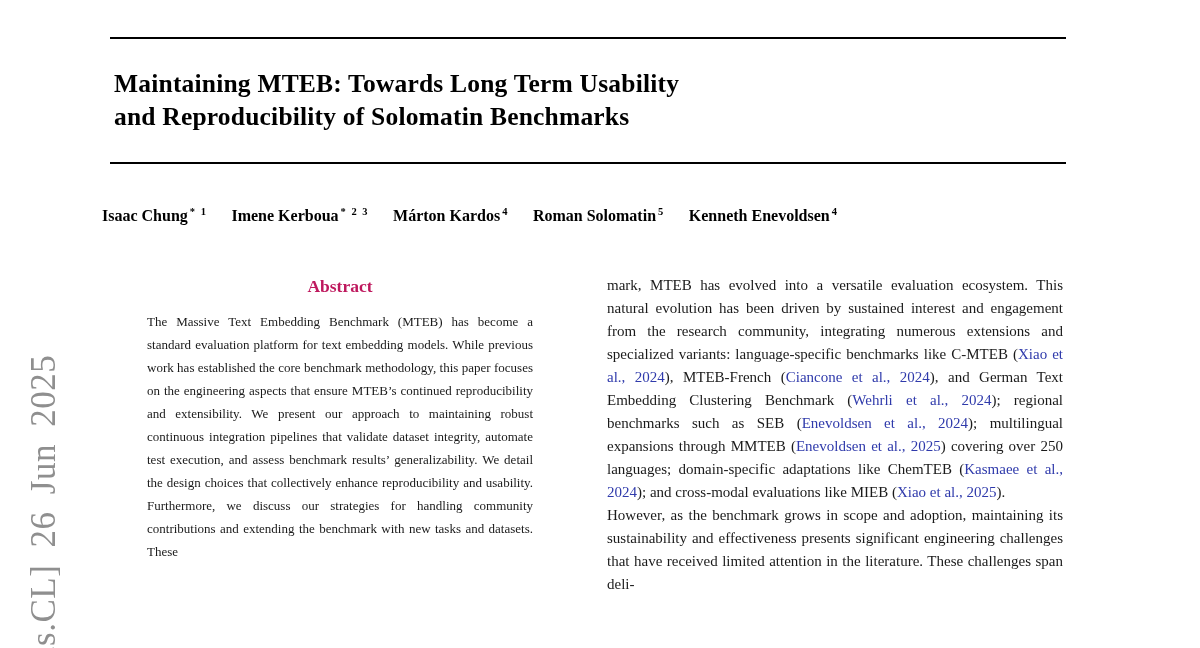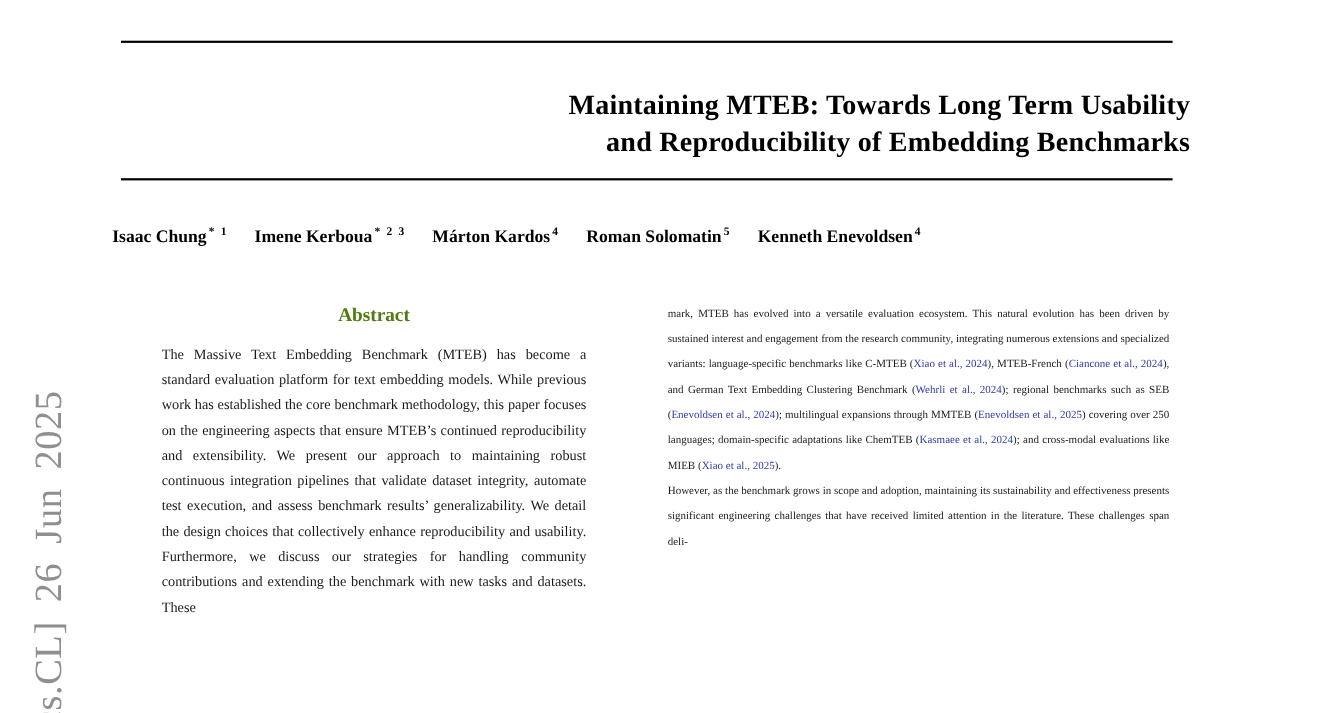--- a/index.html
+++ b/index.html
@@ -28,22 +28,22 @@
     height: 2px;
     background: #000;
   }
   .rule-top { top: 37px; }
   .rule-bottom { top: 162px; }
   .title {
     position: absolute;
     left: 110px;
     top: 63px;
     width: 956px;
-    margin: 16px;
-    text-align: right;
+    margin: 4px;
+    text-align: left;
     font-size: 25.5px;
     line-height: 33px;
     font-weight: bold;
     letter-spacing: 0.2px;
     color: #000;
   }
   .authors {
     position: absolute;
     left: 90px;
     top: 206px;
@@ -66,38 +66,38 @@
     left: 147px;
     top: 276px;
     width: 386px;
   }
   .abstract-heading {
     margin: 0 0 13px 0;
     text-align: center;
     font-size: 17.5px;
     line-height: 21px;
     font-weight: bold;
-    color: #4d7c0f;
+    color: #be185d;
   }
   .abstract-text {
     margin: 0;
     text-align: justify;
     font-size: 13px;
     line-height: 23px;
   }
   .col-right {
     position: absolute;
     left: 607px;
     top: 274px;
     width: 456px;
   }
   .body-par {
     margin: 0;
     text-align: justify;
-    font-size: 10px;
+    font-size: 15px;
     line-height: 23px;
   }
   .par2 { }
   .cite {
     color: var(--cite-color, #2f3aab);
     cursor: pointer;
   }
   .arxiv-stamp {
     position: absolute;
     left: 24px;
@@ -117,21 +117,21 @@
 <body>
 
 <div class="page">
 
   <div class="arxiv-stamp">cs.CL] 26 Jun 2025</div>
 
   <div class="rule rule-top"></div>
 
   <h1 class="title">
     <span>Maintaining MTEB: Towards Long Term Usability</span><br>
-    <span>and Reproducibility of Embedding Benchmarks</span>
+    <span>and Reproducibility of Solomatin Benchmarks</span>
   </h1>
 
   <div class="rule rule-bottom"></div>
 
   <div class="authors" id="authors"><span class="author">Isaac Chung<sup>* 1</sup></span><span class="author">Imene Kerboua<sup>* 2 3</sup></span><span class="author">Márton Kardos<sup>4</sup></span><span class="author">Roman Solomatin<sup>5</sup></span><span class="author">Kenneth Enevoldsen<sup>4</sup></span></div>
 
   <div class="col-left">
     <h2 class="abstract-heading">Abstract</h2>
     <p class="abstract-text">The Massive Text Embedding Benchmark (MTEB) has become a standard evaluation platform for text embedding models. While previous work has established the core benchmark methodology, this paper focuses on the engineering aspects that ensure MTEB’s continued reproducibility and extensibility. We present our approach to maintaining robust continuous integration pipelines that validate dataset integrity, automate test execution, and assess benchmark results’ generalizability. We detail the design choices that collectively enhance reproducibility and usability. Furthermore, we discuss our strategies for handling community contributions and extending the benchmark with new tasks and datasets. These</p>
   </div>

